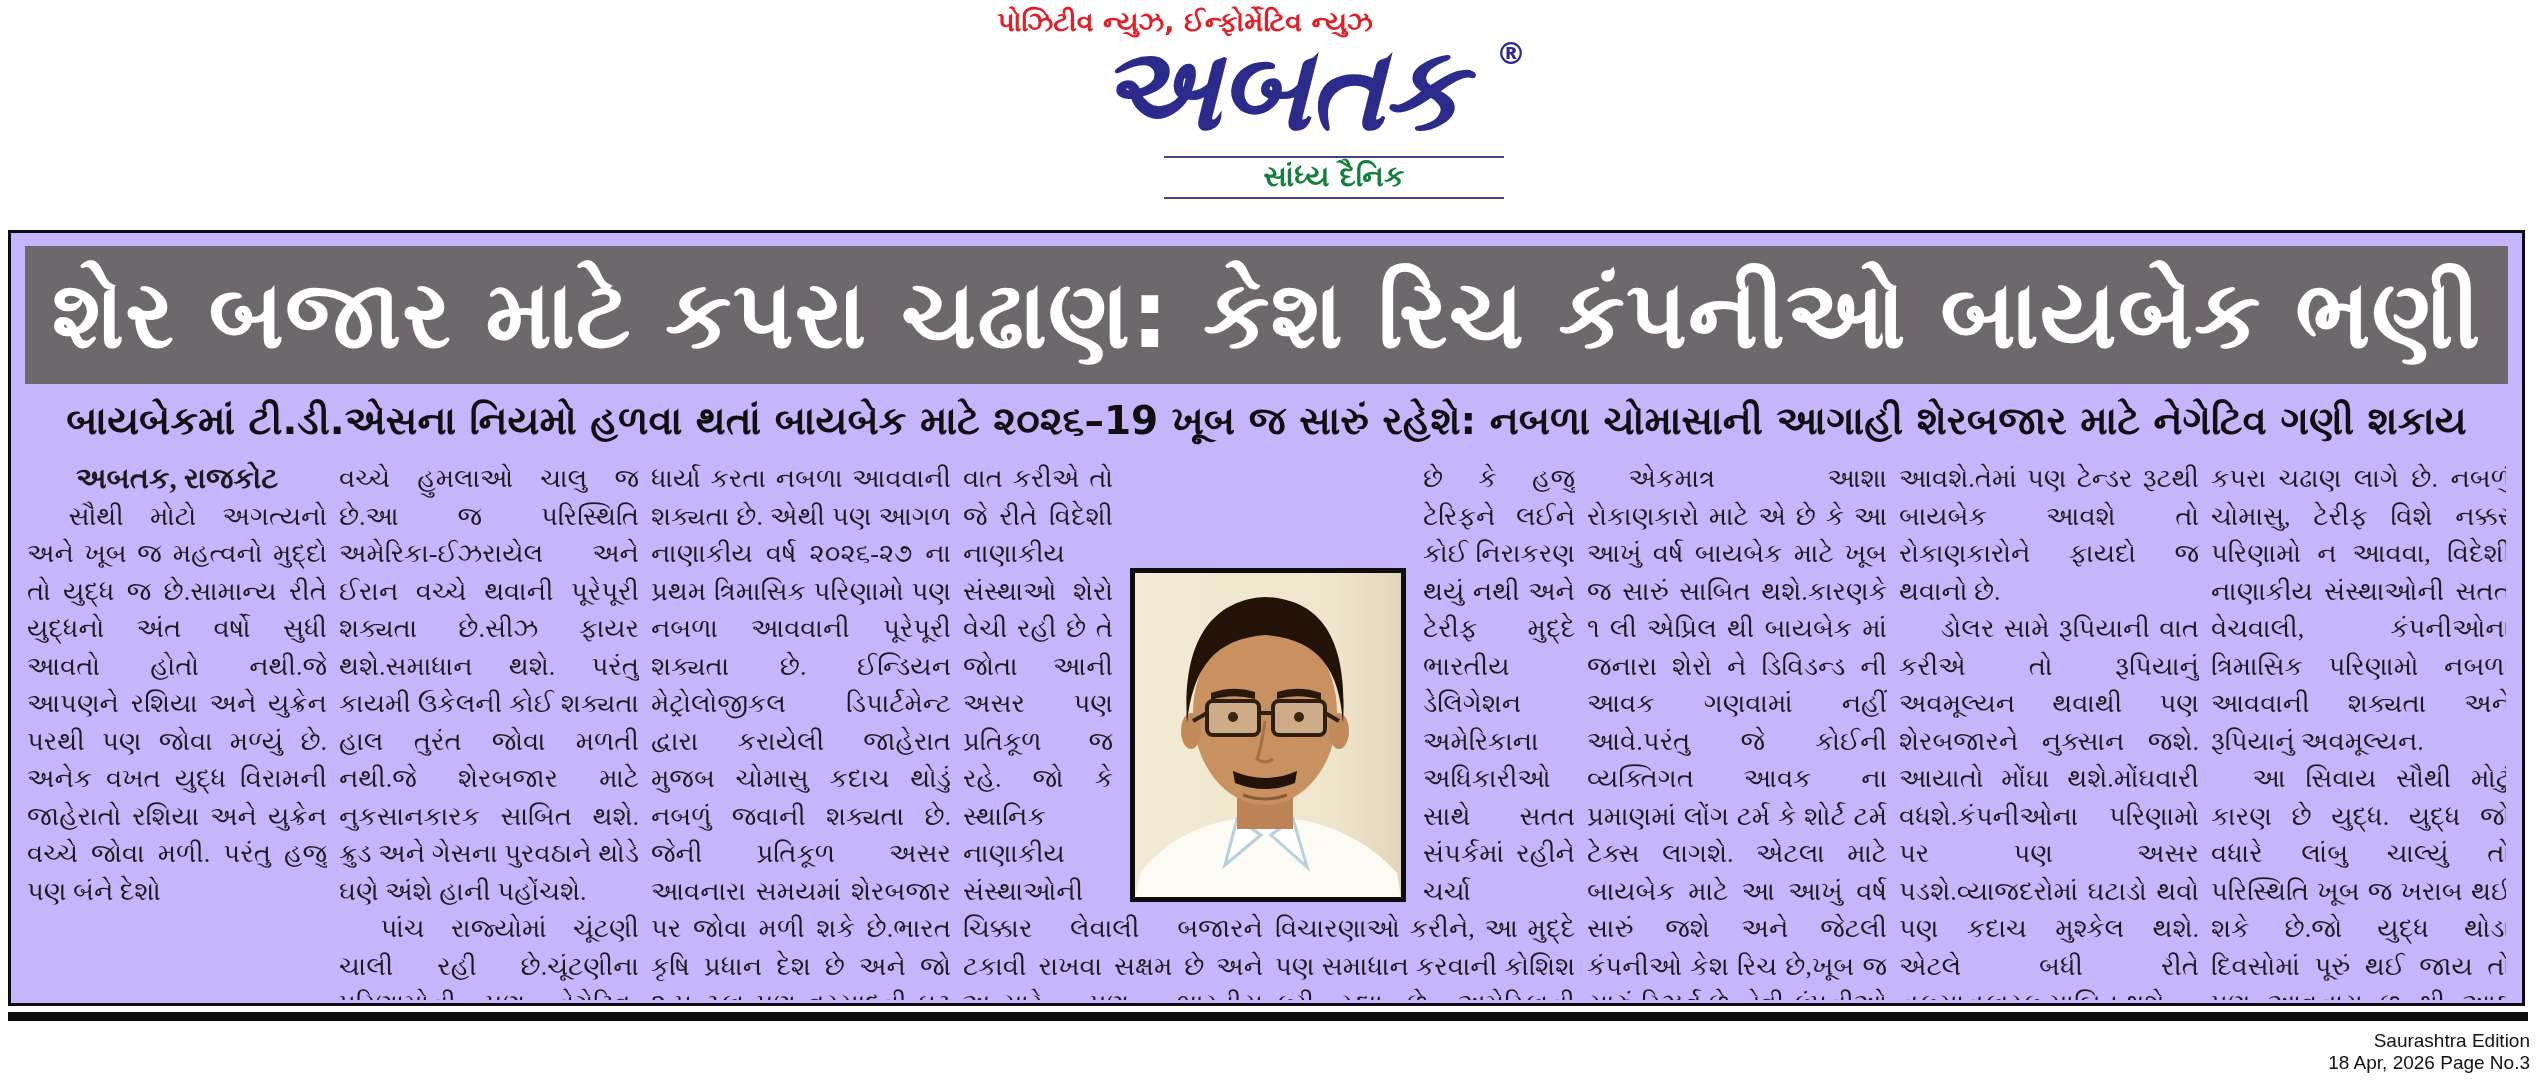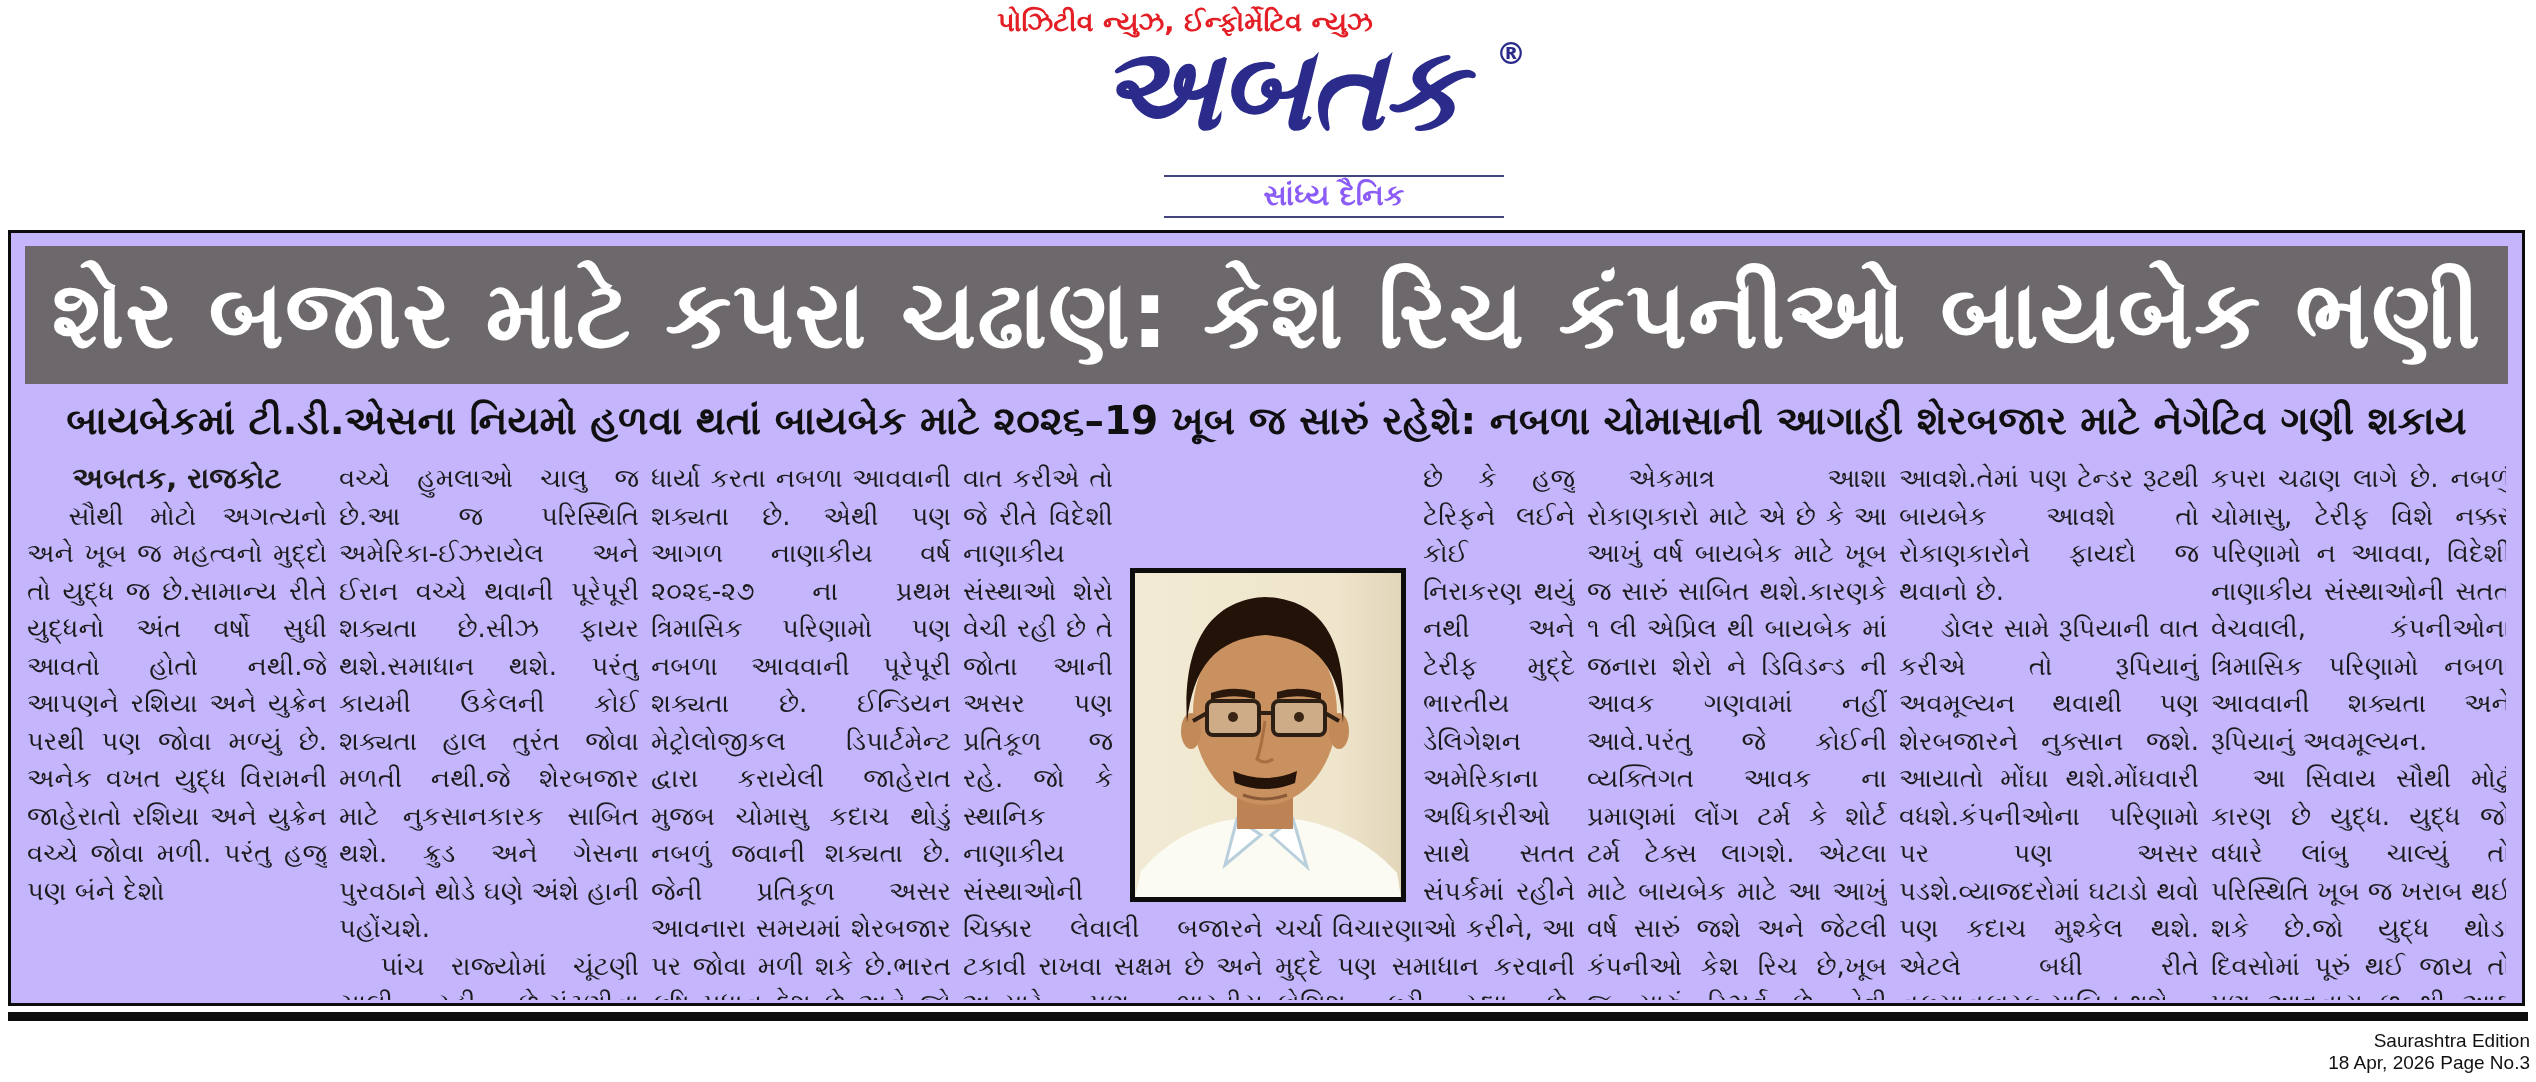--- a/index.html
+++ b/index.html
@@ -6,37 +6,37 @@
   .page{position:relative;width:2536px;height:1082px;background:#fff;overflow:hidden;
         font-family:"DejaVu Sans","Liberation Sans",sans-serif;color:#1b1b1b;}
 
   
   .tagline{position:absolute;left:1185px;top:6px;transform:translateX(-50%);
            font-size:27px;font-weight:bold;color:#e31e25;white-space:nowrap;}
   .logo{position:absolute;left:1280px;top:24px;transform:translateX(-50%);
         font-size:116px;line-height:130px;font-weight:800;color:#2b2b8c;
         letter-spacing:-3px;white-space:nowrap;font-style:italic;}
   .reg{position:absolute;left:1496px;top:36px;font-size:30px;font-weight:bold;color:#2b2b8c;}
-  .sublogo{position:absolute;left:1164px;top:175px;width:340px;text-align:center;
+  .sublogo{position:absolute;left:1164px;top:156px;width:340px;text-align:center;
            border-top:2px solid #44447e;border-bottom:2px solid #44447e;
-           padding:1px 0 3px;font-size:29px;font-weight:bold;color:#8b5cf6;}
+           padding:1px 0 3px;font-size:29px;font-weight:bold;color:#15803d;}
 
   
   .article-box{position:absolute;left:8px;top:230px;width:2517px;height:776px;
                border:3px solid #0c0c0c;background:#c4b5fd;box-sizing:border-box;overflow:hidden;}
   .headline-banner{margin:13px 14px 6px;height:138px;background:#6c686c;
                    display:flex;align-items:center;justify-content:center;overflow:hidden;}
   .headline-banner span{font-size:94px;font-weight:bold;color:#ffffff;
                         white-space:nowrap;letter-spacing:1px;}
   .subheadline{margin:0 14px;height:62px;display:flex;align-items:center;justify-content:center;
                font-size:39px;font-weight:bold;color:#101010;white-space:nowrap;overflow:hidden;}
   .body-cols{display:flex;gap:12px;margin:8px 16px 0;height:540px;overflow:hidden;}
   .col{flex:0 0 300px;width:300px;font-size:26px;line-height:37.5px;
        text-align:justify;overflow:hidden;}
-  .col p{margin:0;text-indent:1.6em;}
+  .col p{margin:0;text-indent:1.6em;font-family:Liberation Serif, serif;}
   .col p.cont{text-indent:0;}
   .dateline{text-align:center;font-weight:bold;text-indent:0 !important;font-size:29px;}
   .spacer-r{float:right;width:142px;height:342px;margin-top:102px;margin-left:8px;}
   .spacer-l{float:left;width:140px;height:342px;margin-top:106px;margin-right:8px;}
 
   
   .photo{position:absolute;left:1130px;top:568px;width:276px;height:334px;margin:0;
          border:5px solid #0d0d0d;box-sizing:border-box;background:#efe6cf;}
   .photo svg{display:block;width:100%;height:100%;}
 

